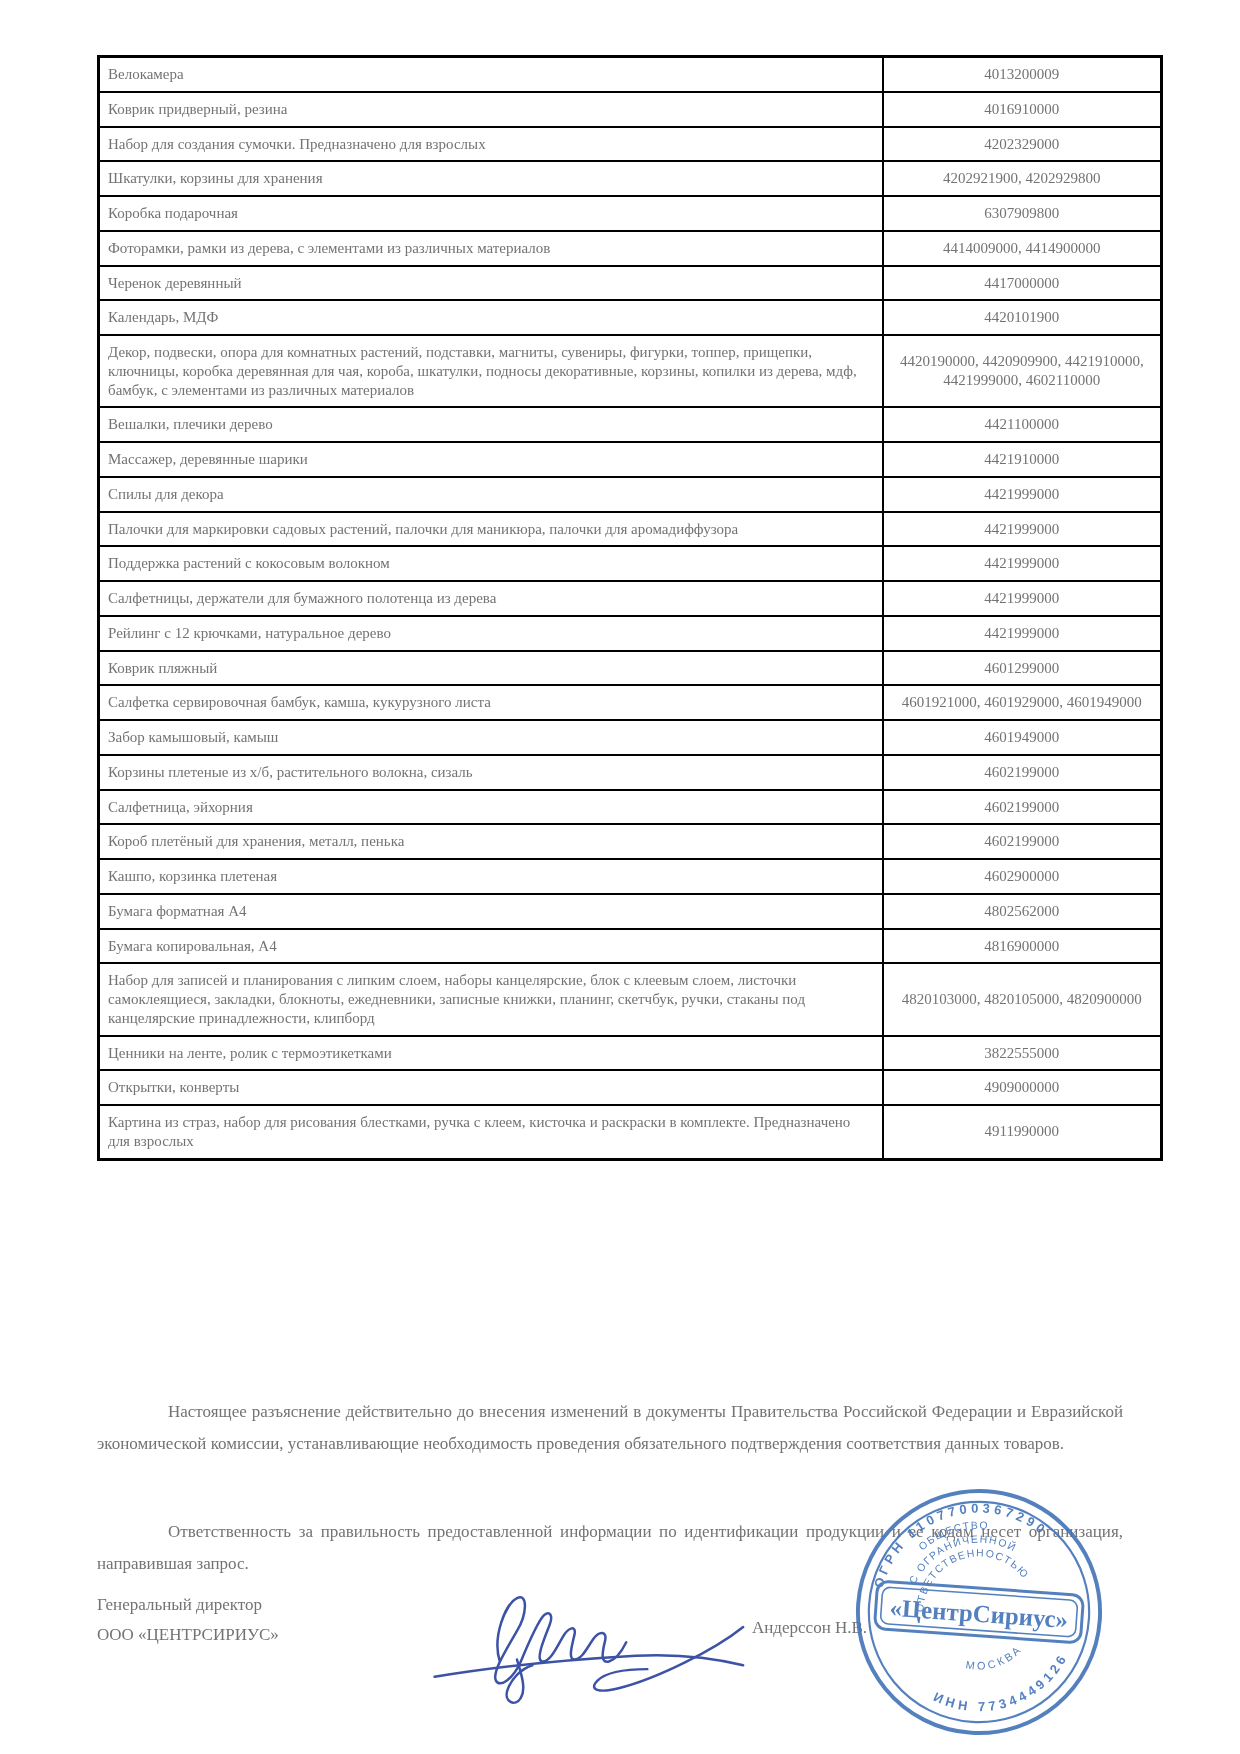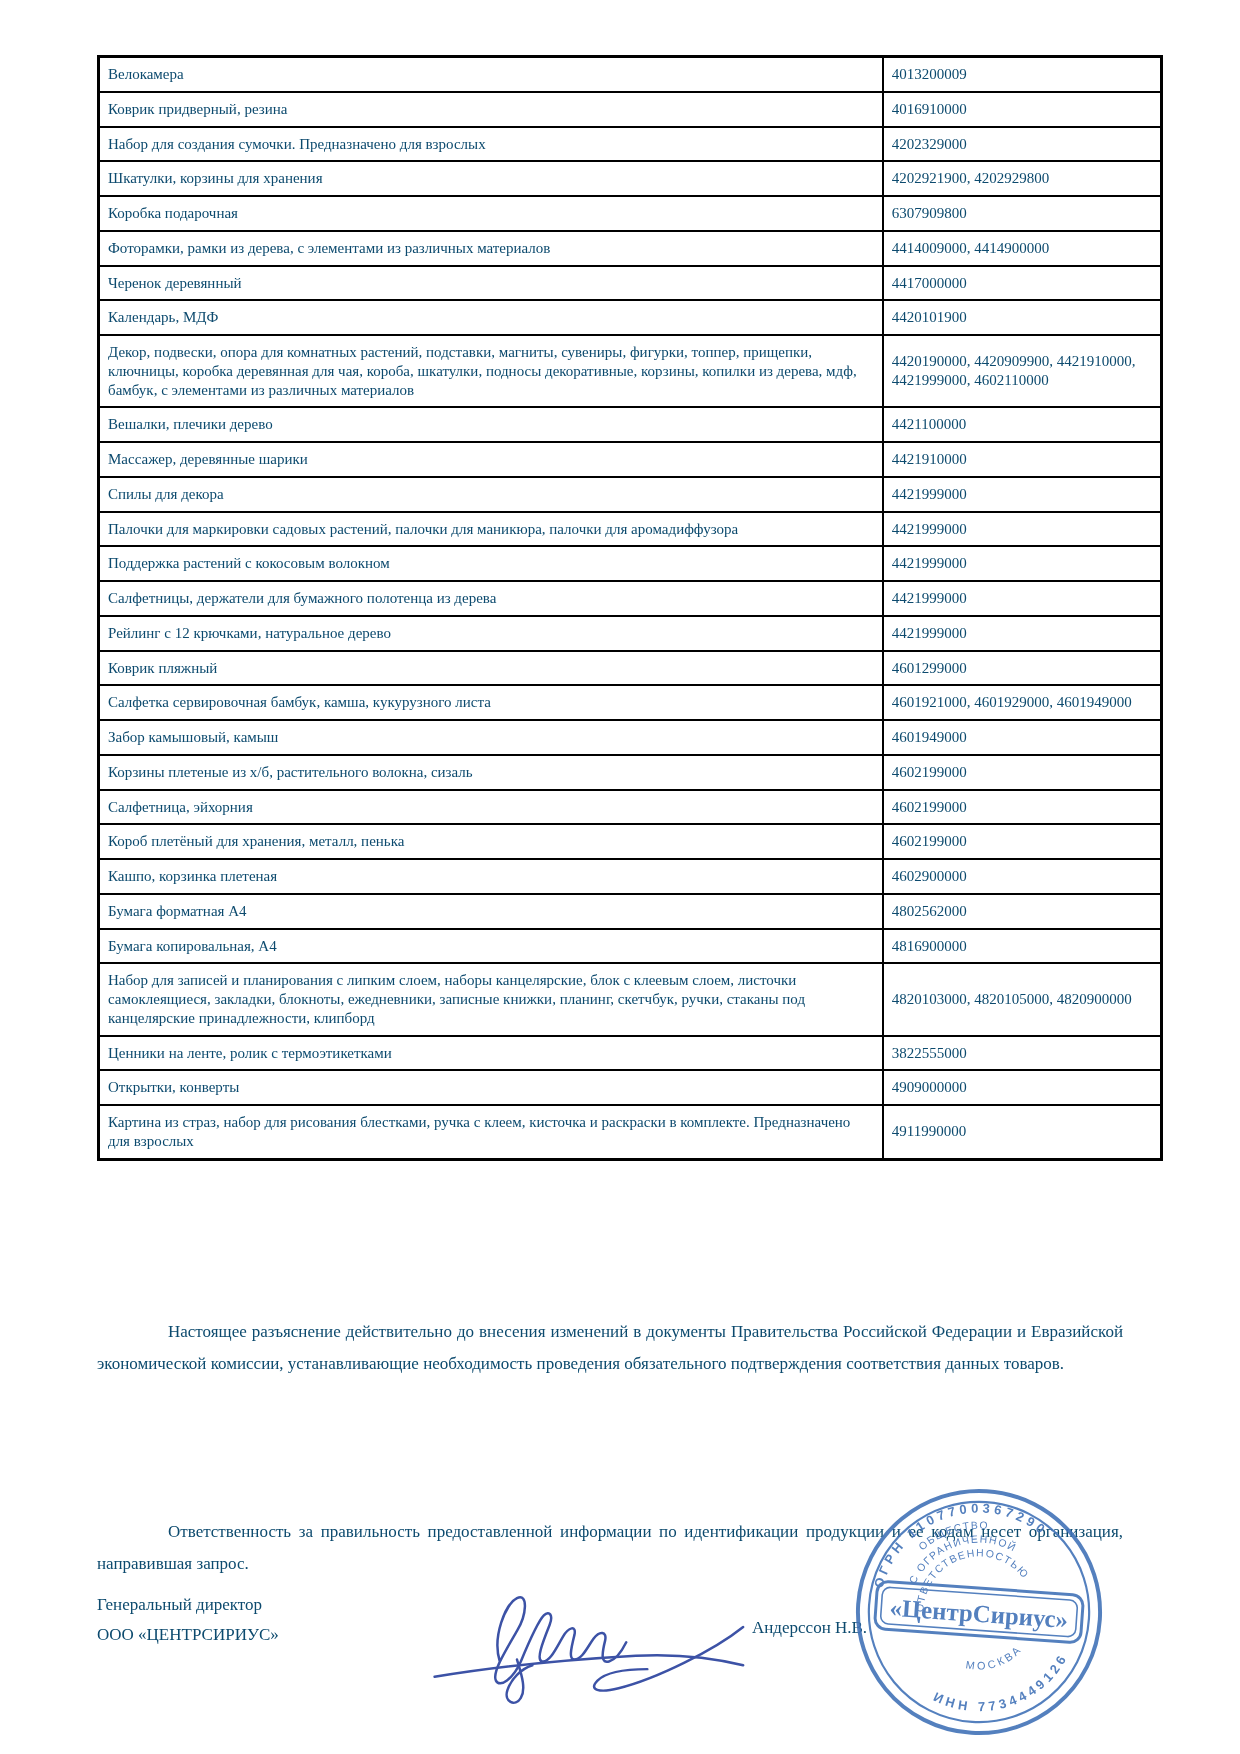--- a/index.html
+++ b/index.html
@@ -1,46 +1,46 @@
 <!DOCTYPE html>
 <html><head>
 <meta charset="utf-8">
 <style>
   html,body{margin:0;padding:0;background:#ffffff;}
   .page{
     position:relative;
     width:1240px;height:1754px;
     background:#ffffff;
     font-family:"Liberation Serif", serif;
-    color:#0c4a6e;
+    color:#737373;
     overflow:hidden;
   }
   table.codes{
     position:absolute;left:97px;top:55px;
     width:1066px;
     border-collapse:collapse;
     table-layout:fixed;
   }
   table.codes td{
     border:2px solid #000;
     font-size:15px;
     line-height:1.25;
     padding:7px 8px;
     vertical-align:middle;
   }
   table.codes{border:3px solid #000;}
   td.name-cell{width:74.6%;text-align:left;}
-  td.code-cell{width:25.4%;padding:7px 14px;}
+  td.code-cell{width:25.4%;text-align:center;padding:7px 14px;}
   .para{
     position:absolute;left:97px;width:1026px;
     font-size:17px;line-height:32px;
     text-align:justify;
     text-indent:71px;
   }
-  .para1{top:1316px;}
+  .para1{top:1396px;}
   .para2{top:1516px;}
   .footer-block{
     position:absolute;left:97px;top:1590px;
     font-size:17px;line-height:30px;
   }
   .signer-name{
     position:absolute;left:752px;top:1618px;
     font-size:17px;
   }
   .signature-svg{

